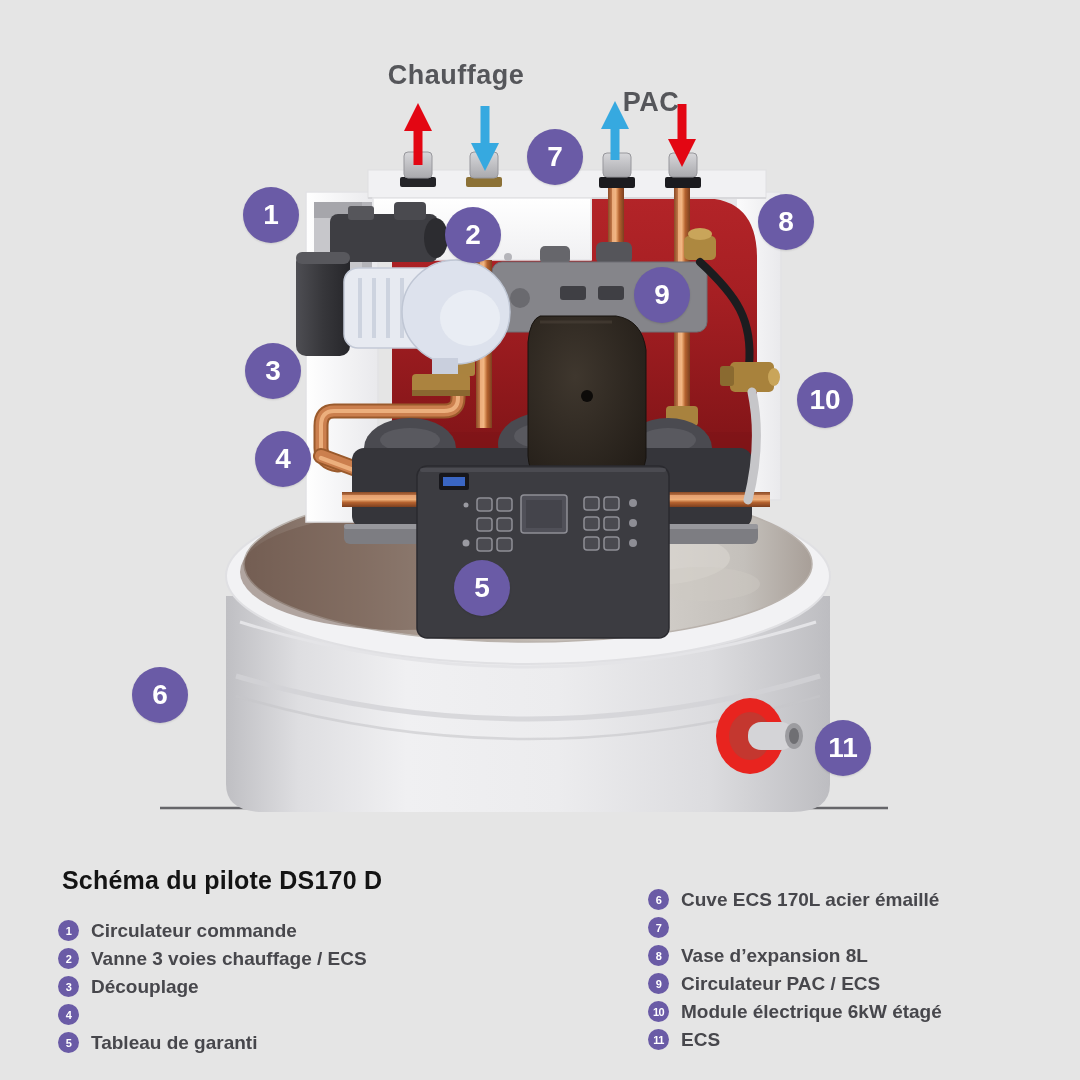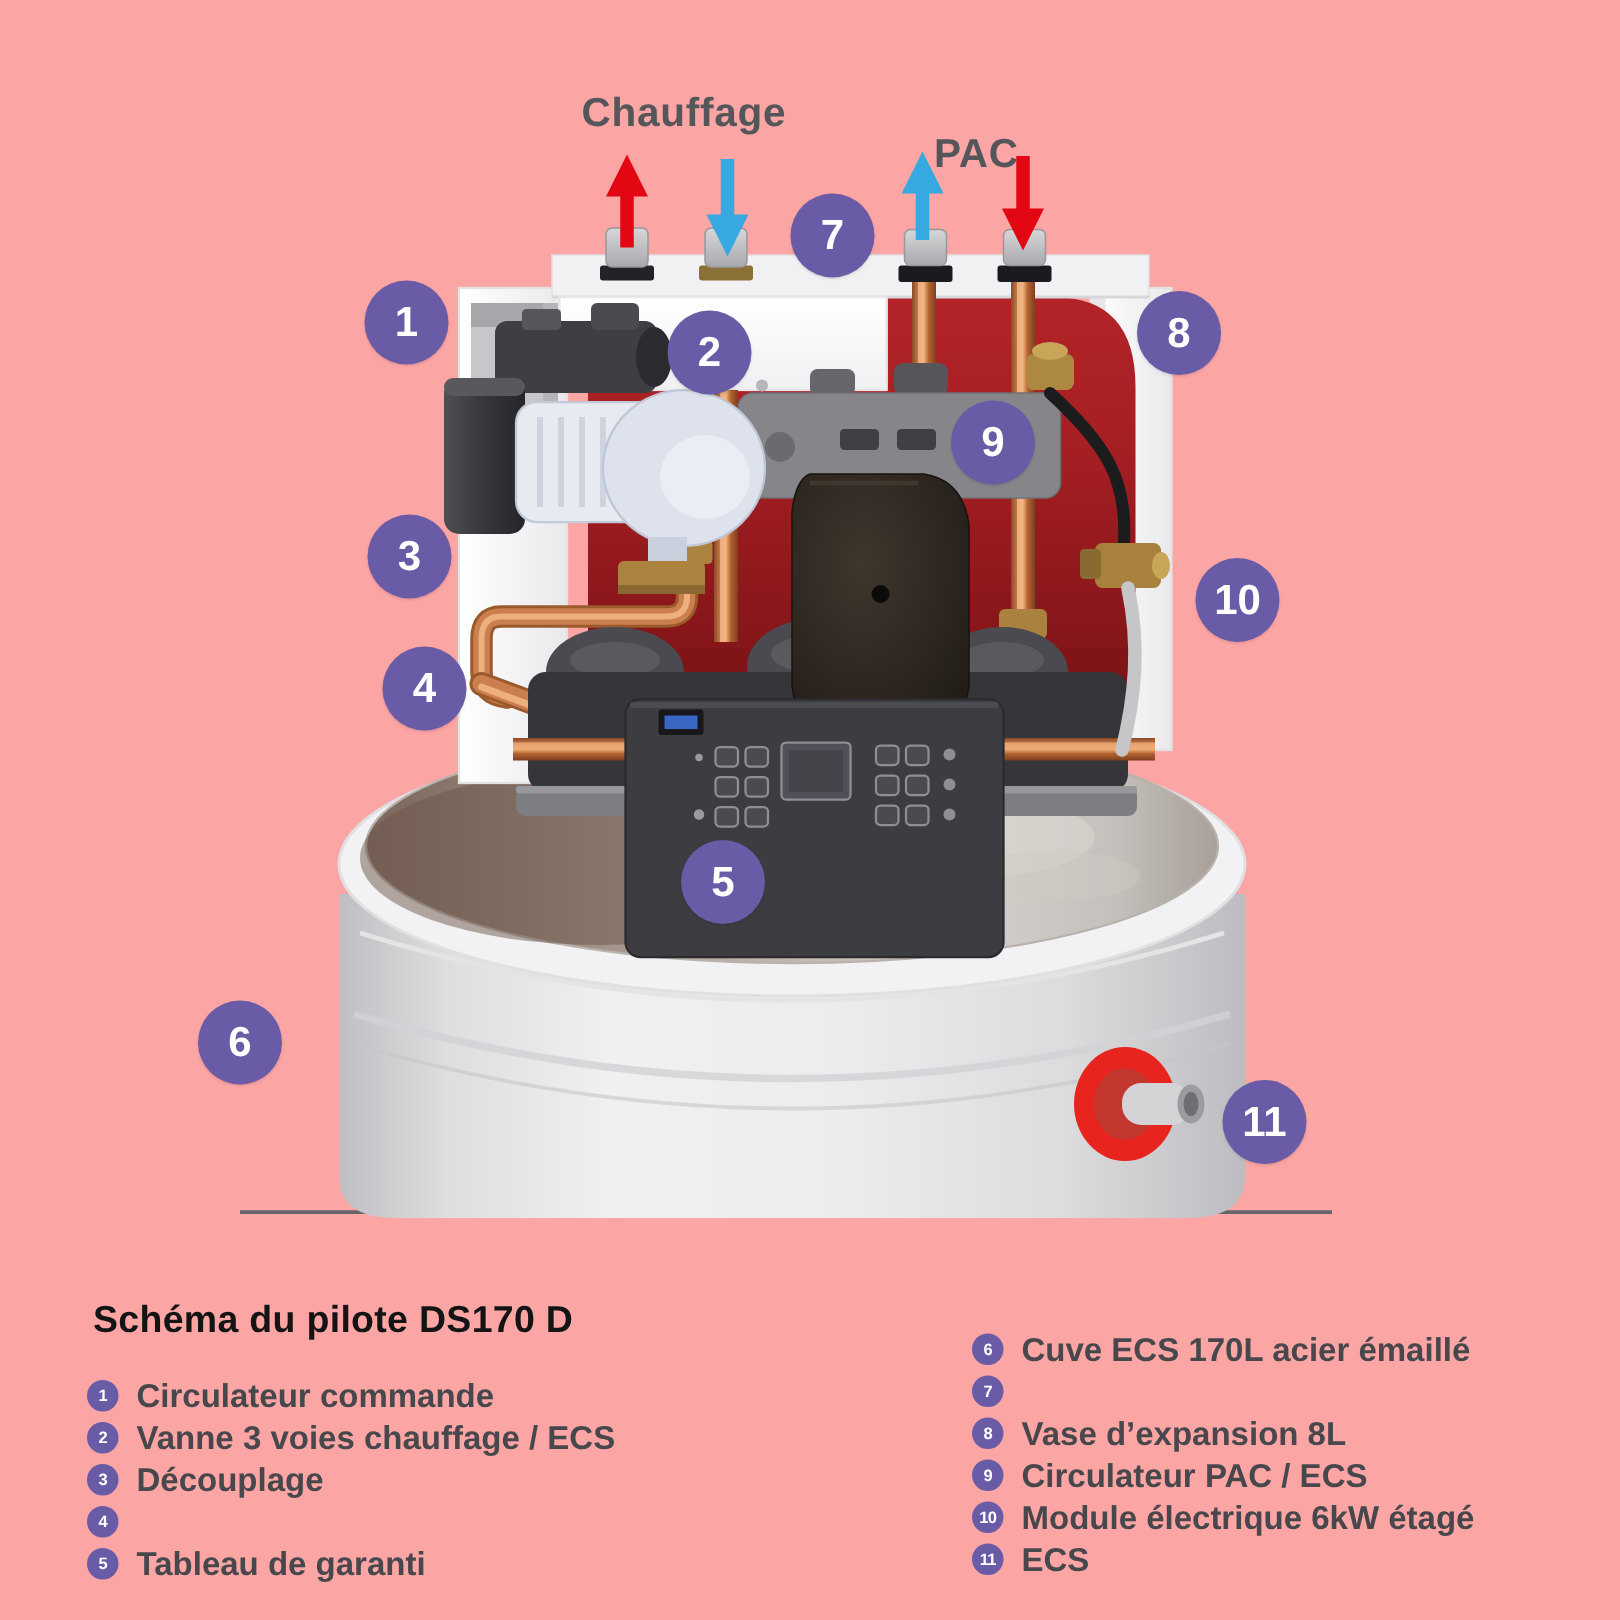--- a/index.html
+++ b/index.html
@@ -1,16 +1,16 @@
 <!DOCTYPE html>
 <html><head>
 <meta charset="utf-8">
 <style>
   html,body{margin:0;padding:0;background:#ffffff;}
-  .stage{position:relative;width:1080px;height:1080px;background:#fca5a5;overflow:hidden;
+  .stage{position:relative;width:1080px;height:1080px;background:#e5e5e5;overflow:hidden;
          font-family:"Liberation Sans","DejaVu Sans",sans-serif;}
   .stage svg{position:absolute;left:0;top:0;}
 
   .hdr-label{position:absolute;font-size:27px;font-weight:800;color:#55565a;
              text-align:center;letter-spacing:.5px;}
   #lbl-chauffage{left:368px;top:60px;width:176px;}
   #lbl-pac{left:601px;top:60px;width:100px;margin-top:27px;}
 
   .callout{position:absolute;width:56px;height:56px;border-radius:50%;
            background:#6a5ba6;color:#ffffff;font-size:28px;font-weight:800;
@@ -20,21 +20,21 @@
   .legend{position:absolute;left:0;top:0;width:1080px;height:1080px;pointer-events:none;}
   .legend-title{position:absolute;left:62px;top:866px;margin:0;font-size:25px;font-weight:800;
                 color:#141414;letter-spacing:.2px;text-align:center;}
   .lcol{position:absolute;display:flex;flex-direction:column;}
   .lcol-left{left:58px;top:920px;}
   .lcol-right{left:648px;top:889px;}
   .litem{display:flex;align-items:center;margin-bottom:7px;height:21px;}
   .lnum{flex:0 0 21px;width:21px;height:21px;border-radius:50%;background:#6a5ba6;color:#fff;
         font-size:11px;font-weight:800;display:flex;align-items:center;justify-content:center;
         margin-right:12px;letter-spacing:-.5px;}
-  .ltext{font-size:22px;font-weight:700;color:#47474c;white-space:nowrap;}
+  .ltext{font-size:19px;font-weight:700;color:#47474c;white-space:nowrap;}
 </style>
 </head>
 <body>
 
 <div class="stage">
 
   <svg width="1080" height="1080" viewBox="0 0 1080 1080">
     <defs>
       <linearGradient id="gradTank" x1="0" y1="0" x2="1" y2="0">
         <stop offset="0" stop-color="#bfbfc3"></stop>

